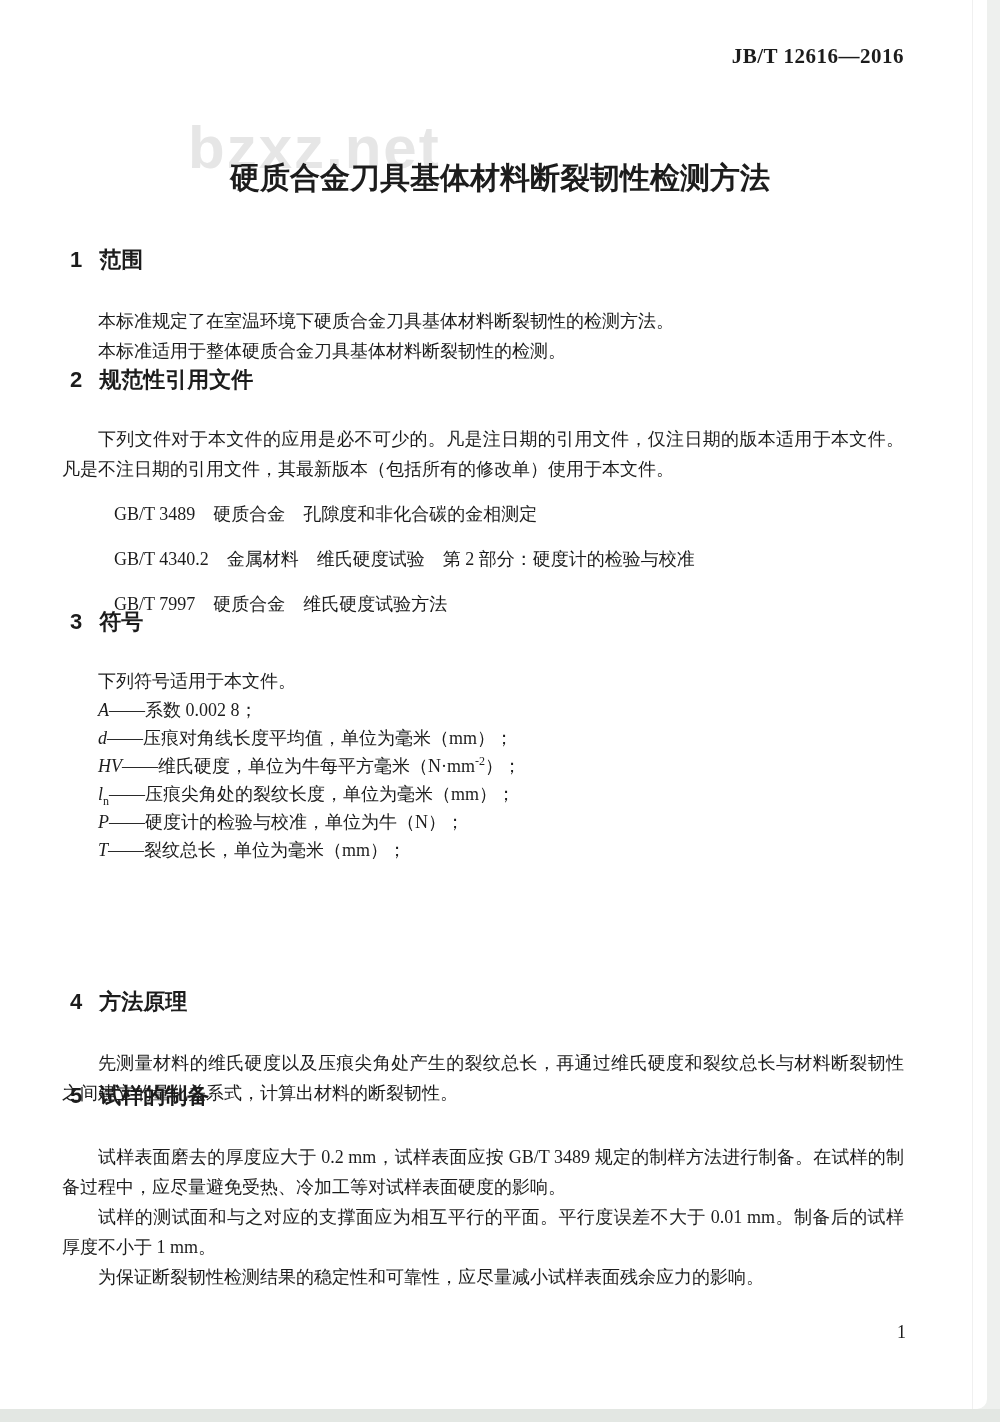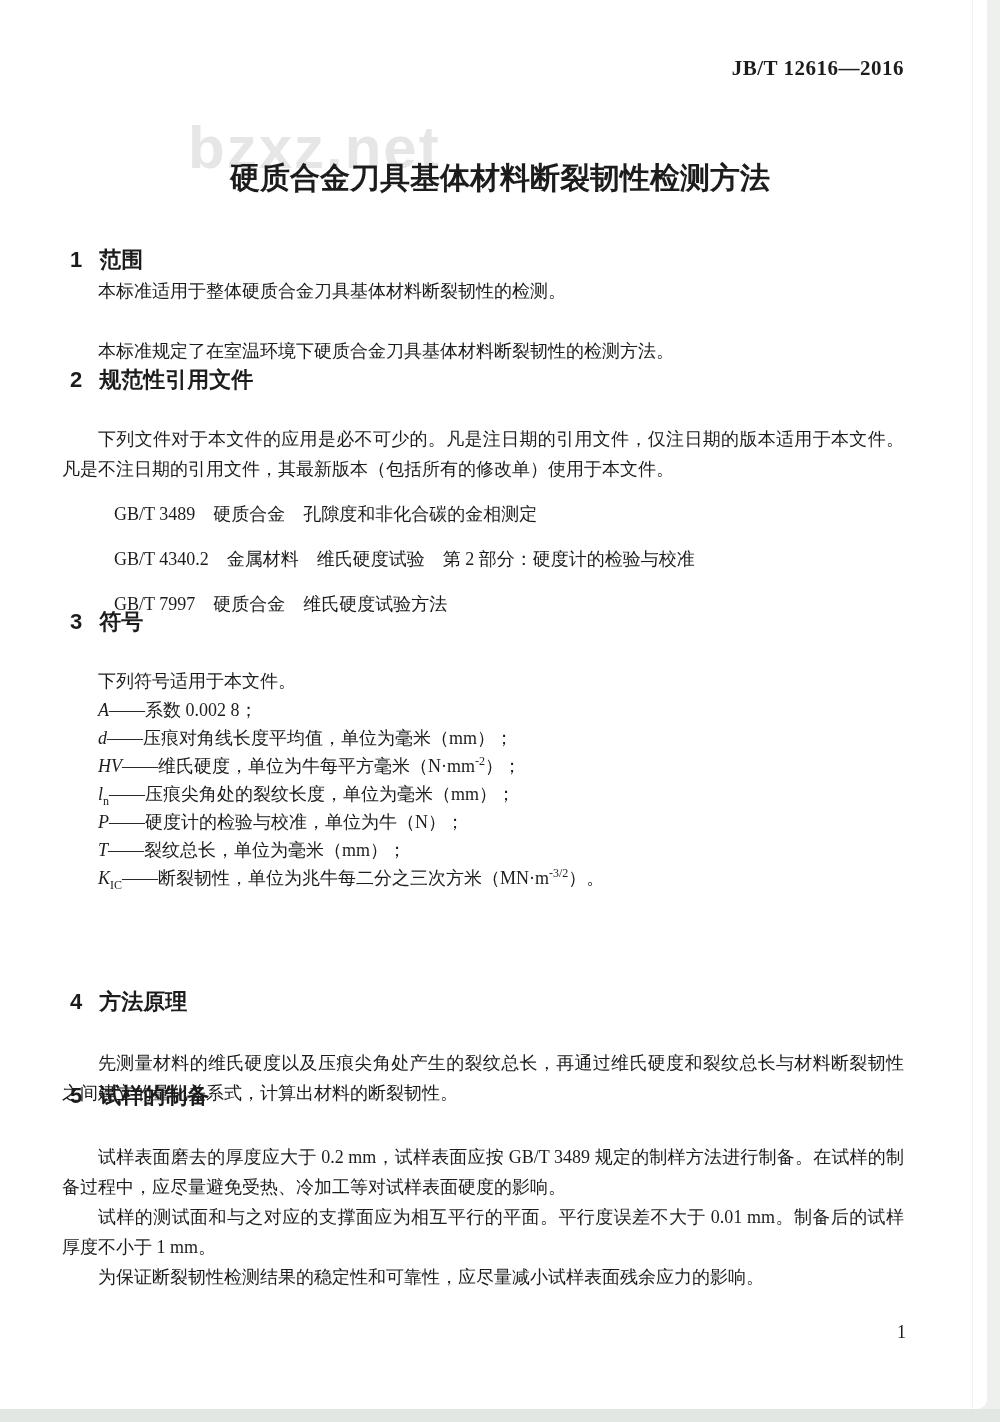--- a/index.html
+++ b/index.html
@@ -21,21 +21,21 @@
     position:absolute; left:972px; top:0; bottom:13px; width:1px;
     background:#f0f0f0;
   }
   .watermark {
     position:absolute; left:188px; top:118px;
     font-family:"Liberation Sans","DejaVu Sans",sans-serif;
     font-weight:700; font-size:60px; letter-spacing:2px;
     color:#e6e6e6; line-height:1; user-select:none;
   }
   .header-code {
-    position:absolute; top:56px; right:96px;
+    position:absolute; top:44px; right:96px;
     font-weight:700; font-size:21px; letter-spacing:0.5px;margin-left:12px;
   }
   .doc-title {
     position:absolute; top:158px; left:0; width:1000px; margin:0;
     text-align:center; font-size:30px; font-weight:700;
     font-family:"Liberation Sans","DejaVu Sans",sans-serif;
   }
   .sec { position:absolute; left:62px; right:96px; }
   .sec-scope   { top:244px; }
   .sec-refs    { top:364px; }
@@ -73,42 +73,41 @@
 <div class="bottom-strip"></div>
 
 <div class="watermark">bzxz.net</div>
 
 <div class="header-code">JB/T 12616—2016</div>
 
 <h1 class="doc-title">硬质合金刀具基体材料断裂韧性检测方法</h1>
 
 <section class="sec sec-scope">
   <h2 class="sec-h"><span class="sec-num">1</span><span>范围</span></h2>
+  <p class="para lead">本标准规定了在室温环境下硬质合金刀具基体材料断裂韧性的检测方法。</p>
   <p class="para">本标准适用于整体硬质合金刀具基体材料断裂韧性的检测。</p>
-  <p class="para lead">本标准规定了在室温环境下硬质合金刀具基体材料断裂韧性的检测方法。</p>
 </section>
 
 <section class="sec sec-refs">
   <h2 class="sec-h"><span class="sec-num">2</span><span>规范性引用文件</span></h2>
   <p class="para lead">下列文件对于本文件的应用是必不可少的。凡是注日期的引用文件，仅注日期的版本适用于本文件。凡是不注日期的引用文件，其最新版本（包括所有的修改单）使用于本文件。</p>
   <p class="ref">GB/T 3489　硬质合金　孔隙度和非化合碳的金相测定</p>
   <p class="ref">GB/T 4340.2　金属材料　维氏硬度试验　第 2 部分：硬度计的检验与校准</p>
   <p class="ref">GB/T 7997　硬质合金　维氏硬度试验方法</p>
 </section>
 
 <section class="sec sec-symbols">
   <h2 class="sec-h"><span class="sec-num">3</span><span>符号</span></h2>
   <p class="para lead">下列符号适用于本文件。</p>
   <p class="sym"><span class="var">A</span><span>——系数 0.002 8；</span></p>
   <p class="sym"><span class="var">d</span><span>——压痕对角线长度平均值，单位为毫米（mm）；</span></p>
   <p class="sym"><span class="var">HV</span><span>——维氏硬度，单位为牛每平方毫米（N·mm</span><sup>-2</sup><span>）；</span></p>
   <p class="sym"><span class="var">l</span><sub>n</sub><span>——压痕尖角处的裂纹长度，单位为毫米（mm）；</span></p>
   <p class="sym"><span class="var">P</span><span>——硬度计的检验与校准，单位为牛（N）；</span></p>
   <p class="sym"><span class="var">T</span><span>——裂纹总长，单位为毫米（mm）；</span></p>
-  <p class="sym"><span class="var">K</span><sub>IC</sub><span>——断裂韧性，单位为兆牛每二分之三次方米（MN·m</span><sup>-3/2</sup><span>）。</span></p>
 </section>
 
 <section class="sec sec-method">
   <h2 class="sec-h"><span class="sec-num">4</span><span>方法原理</span></h2>
   <p class="para lead">先测量材料的维氏硬度以及压痕尖角处产生的裂纹总长，再通过维氏硬度和裂纹总长与材料断裂韧性之间建立的量化关系式，计算出材料的断裂韧性。</p>
 </section>
 
 <section class="sec sec-prep">
   <h2 class="sec-h"><span class="sec-num">5</span><span>试样的制备</span></h2>
   <p class="para lead">试样表面磨去的厚度应大于 0.2 mm，试样表面应按 GB/T 3489 规定的制样方法进行制备。在试样的制备过程中，应尽量避免受热、冷加工等对试样表面硬度的影响。</p>

